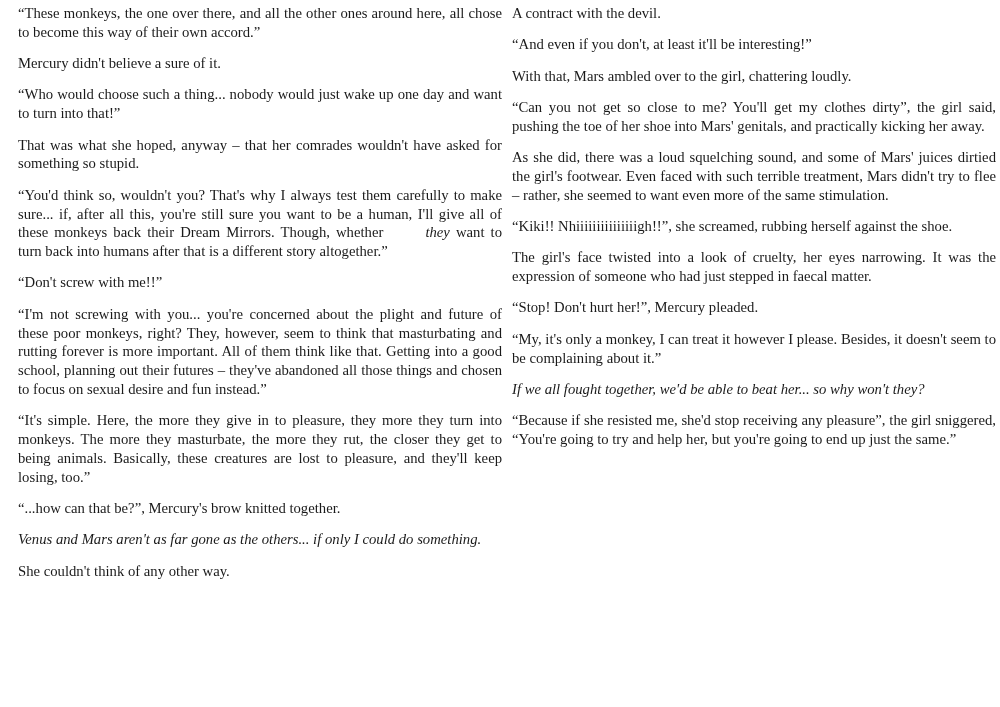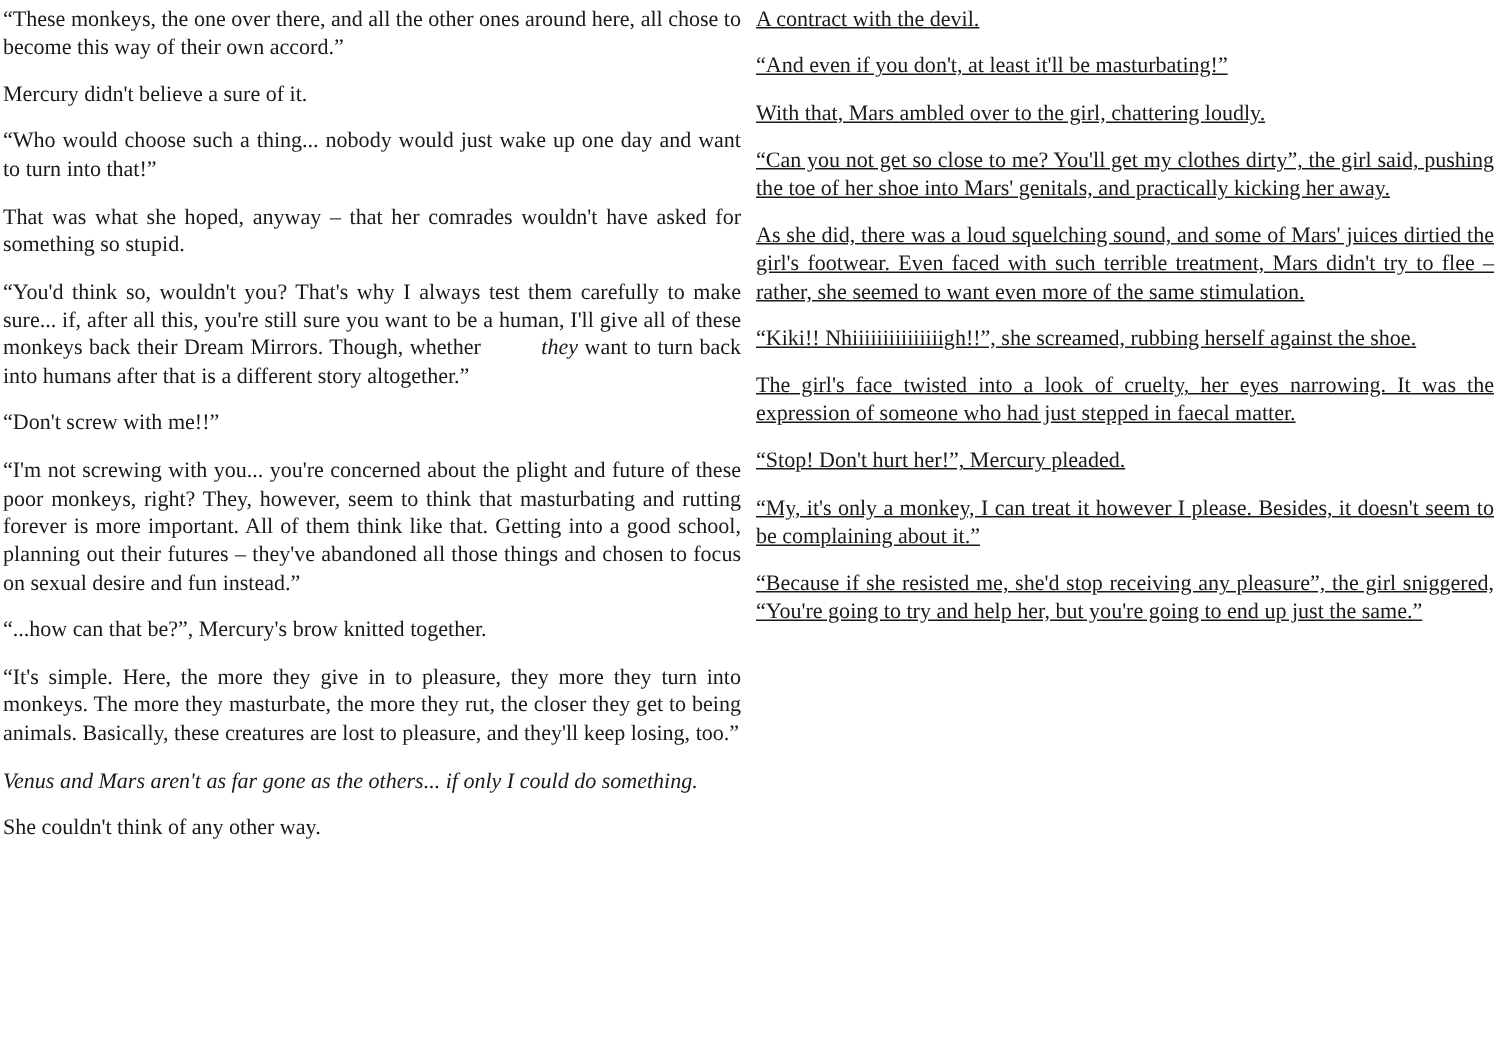--- a/index.html
+++ b/index.html
@@ -12,39 +12,38 @@
     height: 707px;
     font-family: "Liberation Serif", "DejaVu Serif", serif;
     color: #1a1a1a;
     overflow: hidden;
   }
   .page {
     position: relative;
     width: 1000px;
     height: 707px;
     box-sizing: border-box;
-    padding: 4px 4px 0 0;
+    padding: 4px 4px 0 16px;
   }
   .columns {
     display: flex;
     flex-direction: row;
     align-items: flex-start;
     gap: 8px;
   }
   .column {
     width: 494px;
     box-sizing: border-box;
   }
   .column.left {
     padding-left: 2px;
     padding-right: 0px;
   }
   .column.right {
     padding-left: 2px;
-    text-decoration: underline;
   }
   p.para {
     margin: 0 0 12.5px 0;
     font-size: 14.7px;
     line-height: 1.28;
     text-align: justify;
     text-justify: inter-word;
     hyphens: none;
   }
   p.para:last-child {
@@ -65,34 +64,35 @@
   <div class="columns">
 
     <div class="column left">
       <p class="para">“These monkeys, the one over there, and all the other ones around here, all chose to become this way of their own accord.”</p>
       <p class="para">Mercury didn't believe a sure of it.</p>
       <p class="para">“Who would choose such a thing... nobody would just wake up one day and want to turn into that!”</p>
       <p class="para">That was what she hoped, anyway – that her comrades wouldn't have asked for something so stupid.</p>
       <p class="para"><span>“You'd think so, wouldn't you? That's why I always test them carefully to make sure... if, after all this, you're still sure you want to be a human, I'll give all of these monkeys back their Dream Mirrors. Though, whether </span><span class="emph-inline">they</span><span> want to turn back into humans after that is a different story altogether.”</span></p>
       <p class="para">“Don't screw with me!!”</p>
       <p class="para">“I'm not screwing with you... you're concerned about the plight and future of these poor monkeys, right? They, however, seem to think that masturbating and rutting forever is more important. All of them think like that. Getting into a good school, planning out their futures – they've abandoned all those things and chosen to focus on sexual desire and fun instead.”</p>
+      <p class="para">“It's simple. Here, the more they give in to pleasure, they more they turn into monkeys. The more they masturbate, the more they rut, the closer they get to being animals. Basically, these creatures are lost to pleasure, and they'll keep losing, too.”</p>
       <p class="para">“...how can that be?”, Mercury's brow knitted together.</p>
-      <p class="para">“It's simple. Here, the more they give in to pleasure, they more they turn into monkeys. The more they masturbate, the more they rut, the closer they get to being animals. Basically, these creatures are lost to pleasure, and they'll keep losing, too.”</p>
       <p class="para italic">Venus and Mars aren't as far gone as the others... if only I could do something.</p>
       <p class="para">She couldn't think of any other way.</p>
 
     </div>
 
     <div class="column right">
       <p class="para">A contract with the devil.</p>
-      <p class="para">“And even if you don't, at least it'll be masturbating!”</p>
+      <p class="para">“And even if you don't, at least it'll be interesting!”</p>
       <p class="para">With that, Mars ambled over to the girl, chattering loudly.</p>
       <p class="para">“Can you not get so close to me? You'll get my clothes dirty”, the girl said, pushing the toe of her shoe into Mars' genitals, and practically kicking her away.</p>
       <p class="para">As she did, there was a loud squelching sound, and some of Mars' juices dirtied the girl's footwear.  Even faced with such terrible treatment, Mars didn't try to flee – rather, she seemed to want even more of the same stimulation.</p>
       <p class="para">“Kiki!! Nhiiiiiiiiiiiiiiigh!!”, she screamed, rubbing herself against the shoe.</p>
       <p class="para">The girl's face twisted into a look of cruelty, her eyes narrowing. It was the expression of someone who had just stepped in faecal matter.</p>
       <p class="para">“Stop! Don't hurt her!”, Mercury pleaded.</p>
       <p class="para">“My, it's only a monkey, I can treat it however I please. Besides, it doesn't seem to be complaining about it.”</p>
+      <p class="para italic">If we all fought together, we'd be able to beat her... so why won't they?</p>
       <p class="para">“Because if she resisted me, she'd stop receiving any pleasure”, the girl sniggered, “You're going to try and help her, but you're going to end up just the same.”</p>
     </div>
 
   </div>
 </div>
 
 </body></html>

